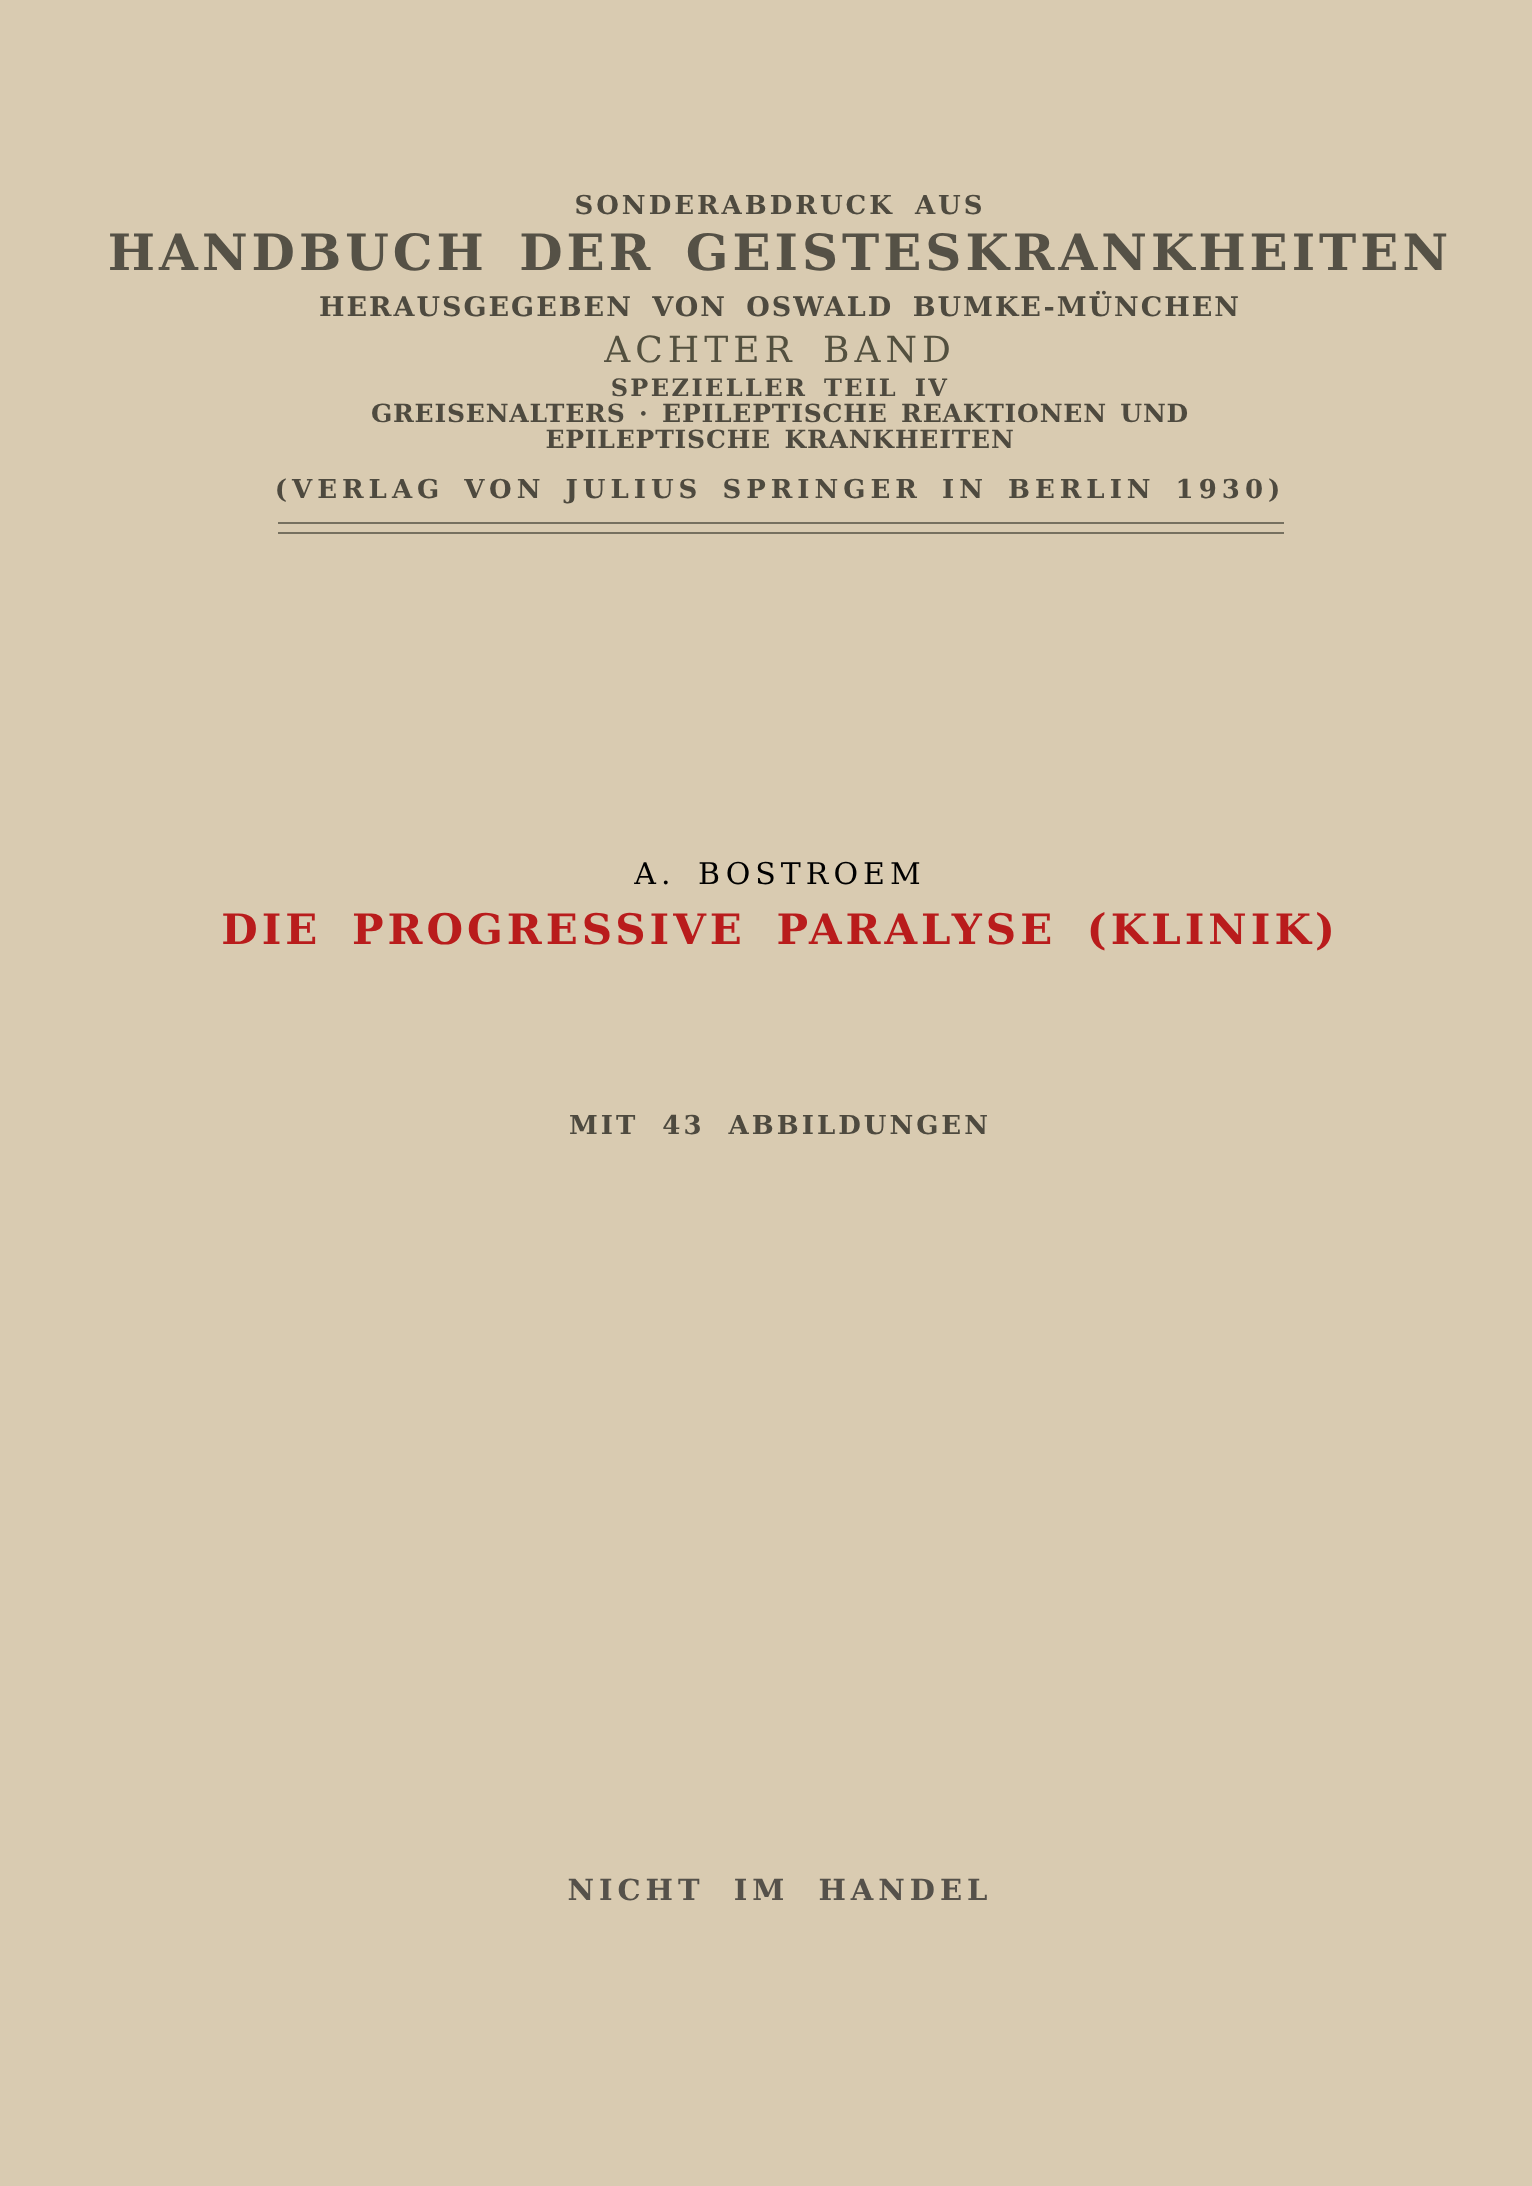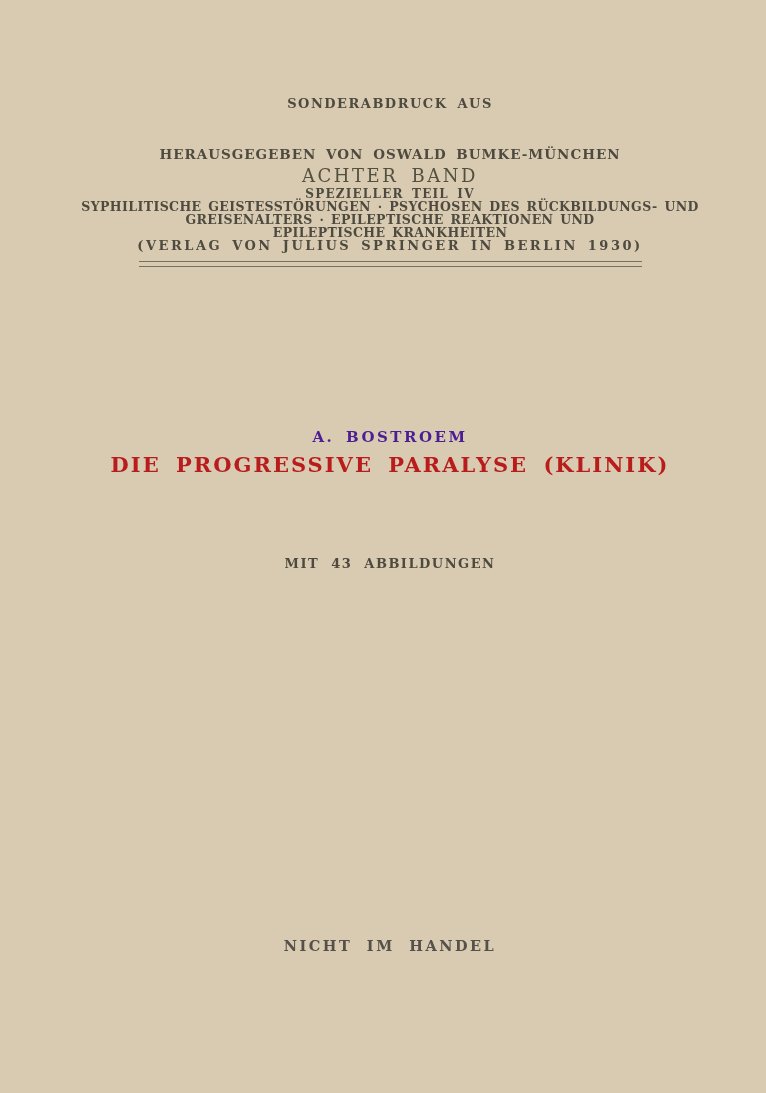--- a/index.html
+++ b/index.html
@@ -88,24 +88,24 @@
     top: 261px;
     left: 139px;
     width: 503px;
     height: 4px;
     border-top: 1.5px solid #76705f;
     border-bottom: 1.5px solid #76705f;
   }
   .author-line {
     top: 428px;
     font-size: 15px;
-    font-weight: bold;
+    font-weight: normal;
     letter-spacing: 2.5px;
     word-spacing: 4px;
-    color: #4c1d95;
+    color: #000000;
   }
   .main-title {
     top: 452px;
     font-size: 21px;
     font-weight: bold;
     letter-spacing: 2px;
     word-spacing: 6px;
     color: #b91c1c;
   }
   .illustrations-line {
@@ -124,29 +124,29 @@
     color: #55514a;
   }
 </style>
 </head>
 <body>
 
 <div class="page">
 
   <div class="line series-note">SONDERABDRUCK AUS</div>
 
+  <div class="line series-title">HANDBUCH DER GEISTESKRANKHEITEN</div>
 
   <div class="line editor-line">HERAUSGEGEBEN VON OSWALD BUMKE-MÜNCHEN</div>
 
   <div class="line volume-line">ACHTER BAND</div>
 
   <div class="line part-line">SPEZIELLER TEIL IV</div>
 
   <div class="subtitle-block">
-    <div>SYPHILITISCHE GEISTESSTÖRUNGEN · PSYCHOSEN DES RÜCKBILDUNGS- UND</div>
     <div>GREISENALTERS · EPILEPTISCHE REAKTIONEN UND</div>
     <div>EPILEPTISCHE KRANKHEITEN</div>
   </div>
 
   <div class="line publisher-line">(VERLAG VON JULIUS SPRINGER IN BERLIN 1930)</div>
 
   <div class="double-rule"></div>
 
   <div class="line author-line">A. BOSTROEM</div>
 

